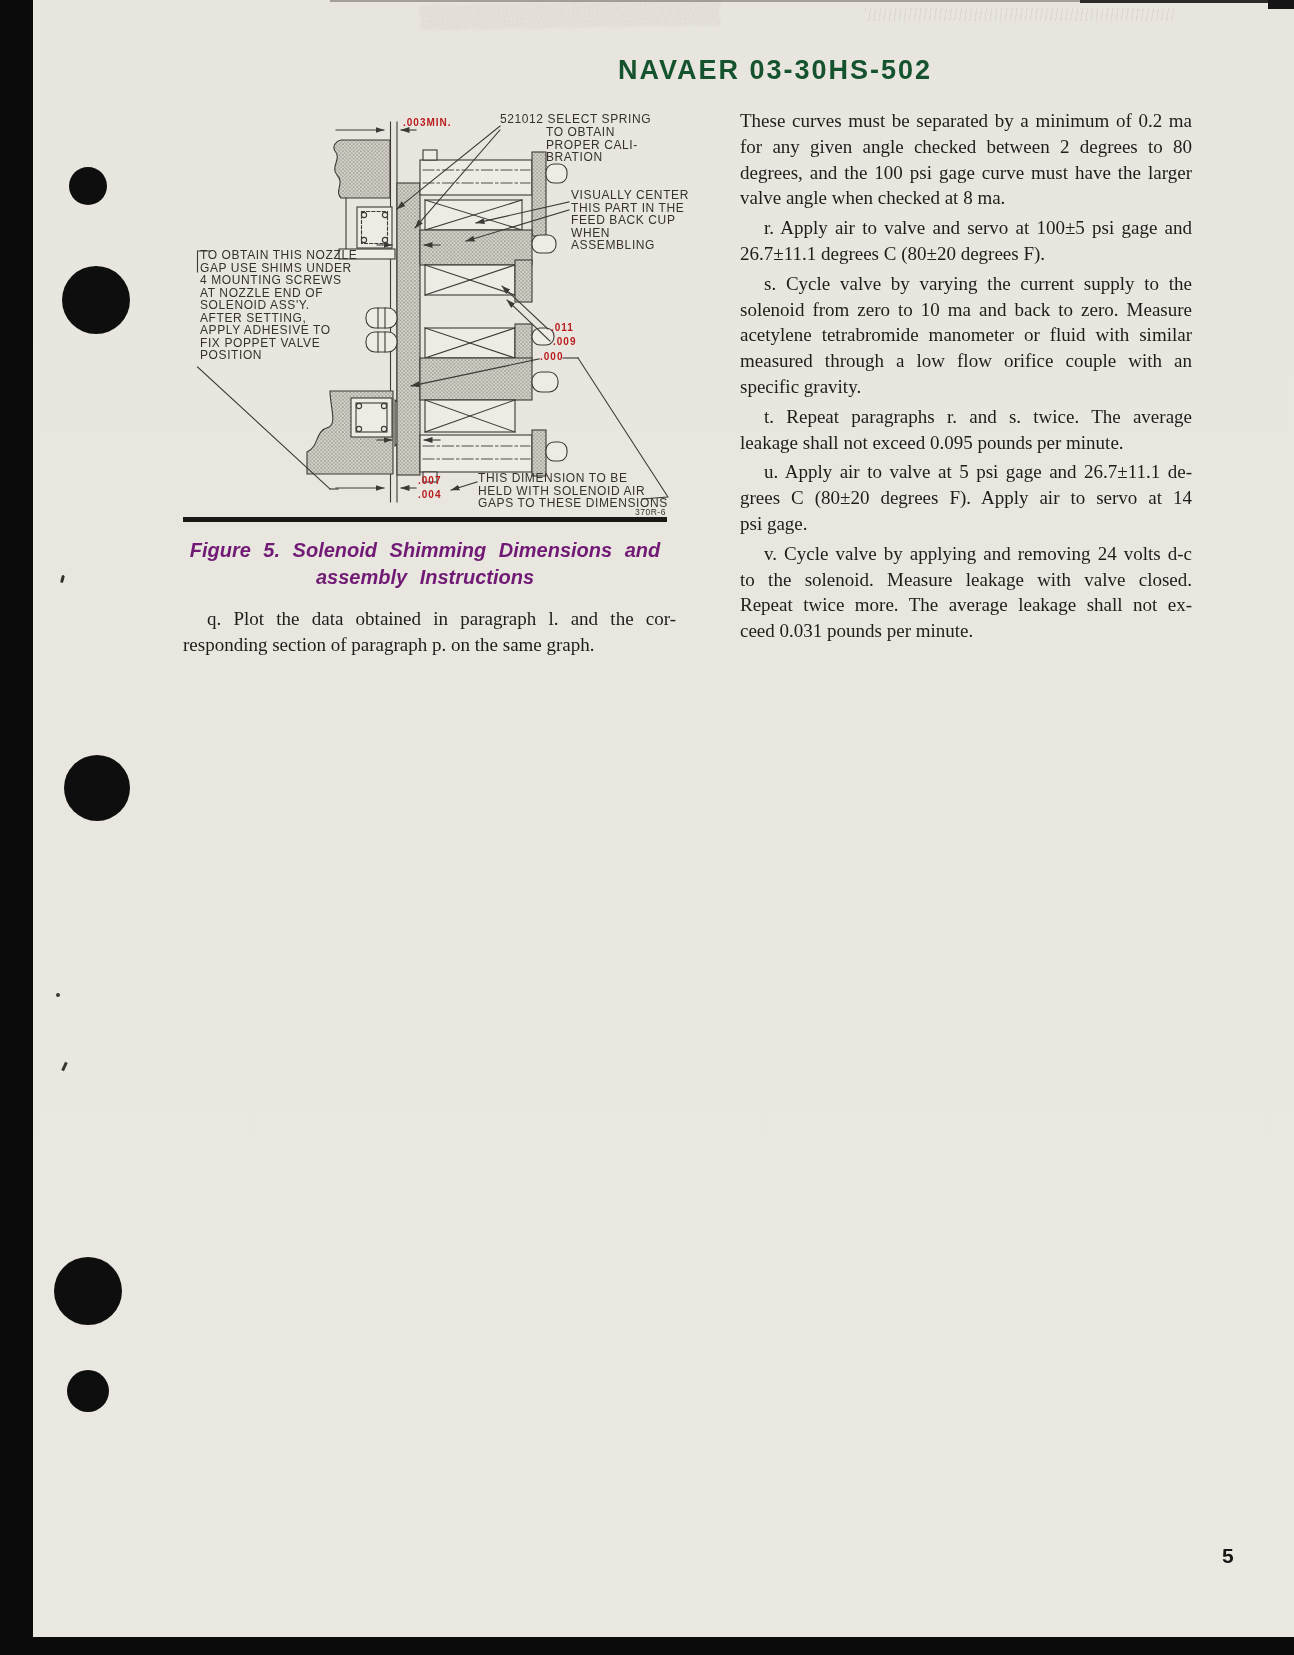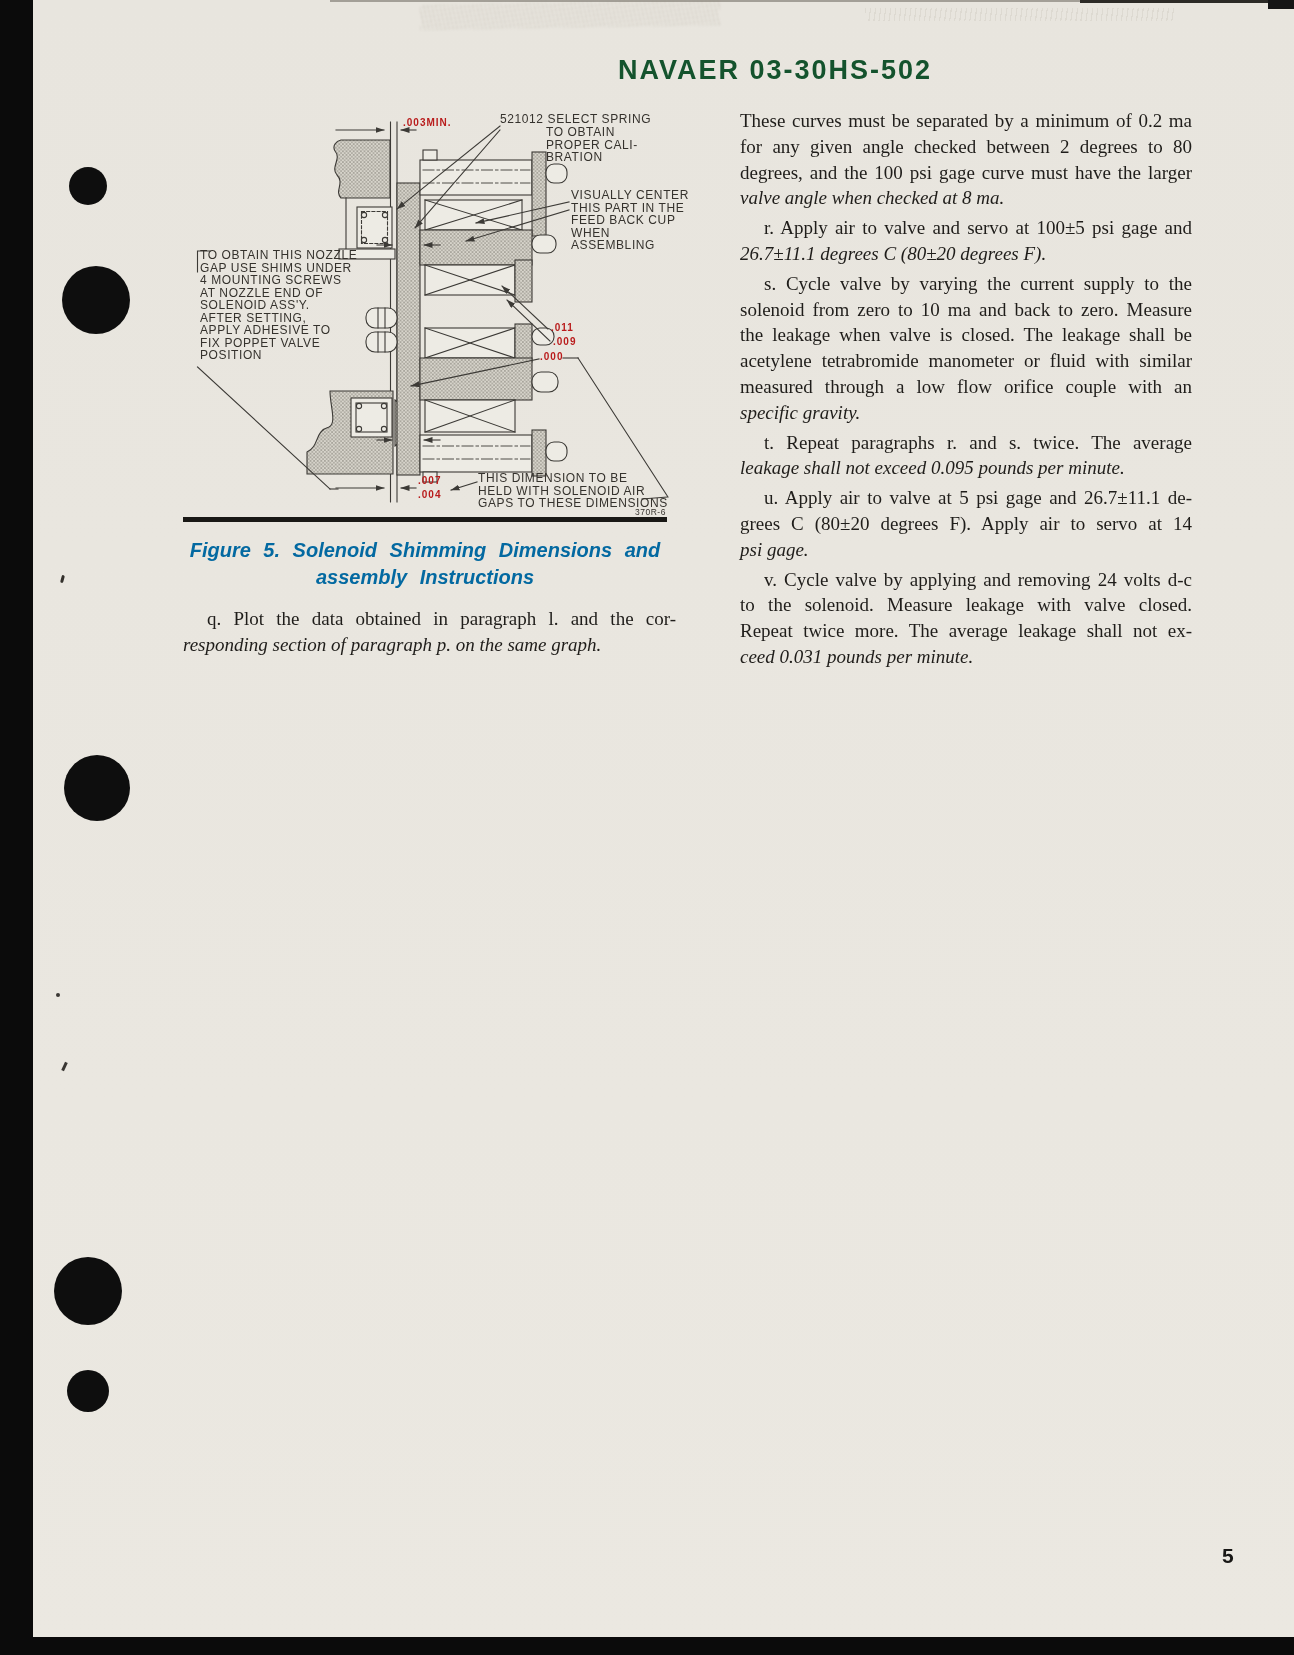--- a/index.html
+++ b/index.html
@@ -56,26 +56,26 @@
   .l-000 { left:360px; top:251px; }
   .l-007 { left:238px; top:375px; }
   .l-004 { left:238px; top:389px; }
   .l-held { left:298px; top:372px; }
   .l-370 { left:455px; top:406px; font-size:8.5px; letter-spacing:.5px; }
 
   .rule { left:183px; top:517px; width:484px; height:5px; background:#191815; }
 
   .caption { left:183px; top:537px; width:484px; text-align:center;
              font-family:"Liberation Sans",sans-serif; font-style:italic; font-weight:700;
-             font-size:20px; line-height:27px; word-spacing:7px; color:#0369a1; }
+             font-size:20px; line-height:27px; word-spacing:7px; color:#701a75; }
 
   
   .bodytext { font-size:19px; }
   .bodytext .line { text-align:justify; text-align-last:justify; }
-  .bodytext .line.last { text-align-last:left;font-style:italic; }
+  .bodytext .line.last { text-align-last:left; }
   .bodytext .line.ind { text-indent:24px; }
   .qpara { left:183px; top:606px; width:493px; line-height:26px; }
   .rcol  { left:740px; top:108px; width:452px; line-height:25.8px; }
   .rcol .para { margin-bottom:4px; }
 </style>
 </head>
 <body>
 
 <div style="position:absolute; inset:0;">
 
@@ -252,21 +252,20 @@
       <div class="line">degrees, and the 100 psi gage curve must have the larger</div>
       <div class="line last">valve angle when checked at 8 ma.</div>
     </div>
     <div class="para">
       <div class="line ind">r. Apply air to valve and servo at 100±5 psi gage and</div>
       <div class="line last">26.7±11.1 degrees C (80±20 degrees F).</div>
     </div>
     <div class="para">
       <div class="line ind">s. Cycle valve by varying the current supply to the</div>
       <div class="line">solenoid from zero to 10 ma and back to zero. Measure</div>
-      <div class="line">the leakage when valve is closed. The leakage shall be</div>
       <div class="line">acetylene tetrabromide manometer or fluid with similar</div>
       <div class="line">measured through a low flow orifice couple with an</div>
       <div class="line last">specific gravity.</div>
     </div>
     <div class="para">
       <div class="line ind">t. Repeat paragraphs r. and s. twice. The average</div>
       <div class="line last">leakage shall not exceed 0.095 pounds per minute.</div>
     </div>
     <div class="para">
       <div class="line ind">u. Apply air to valve at 5 psi gage and 26.7±11.1 de-</div>

